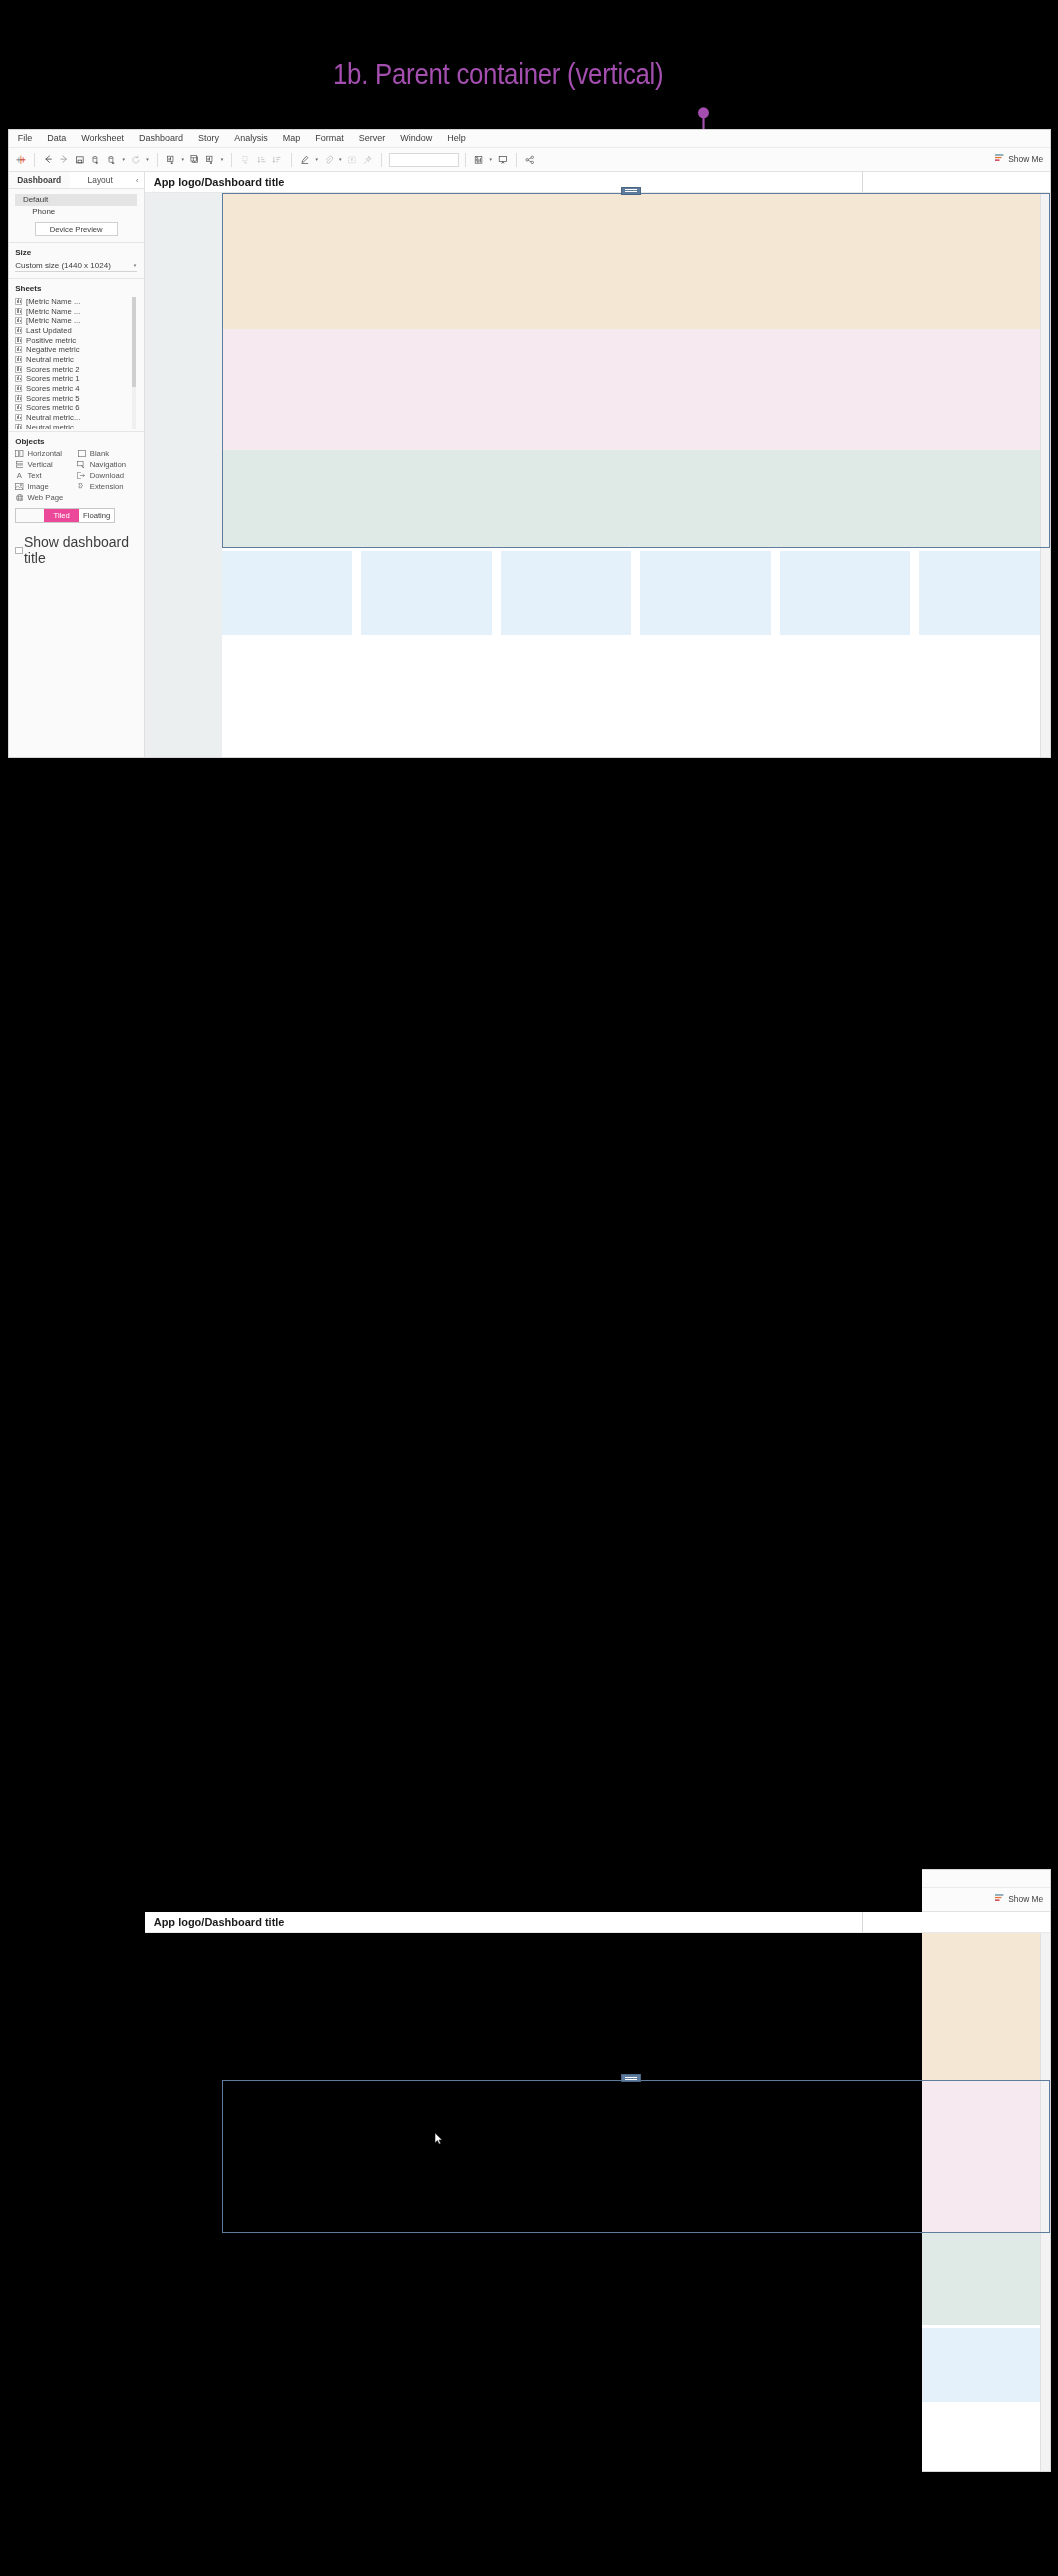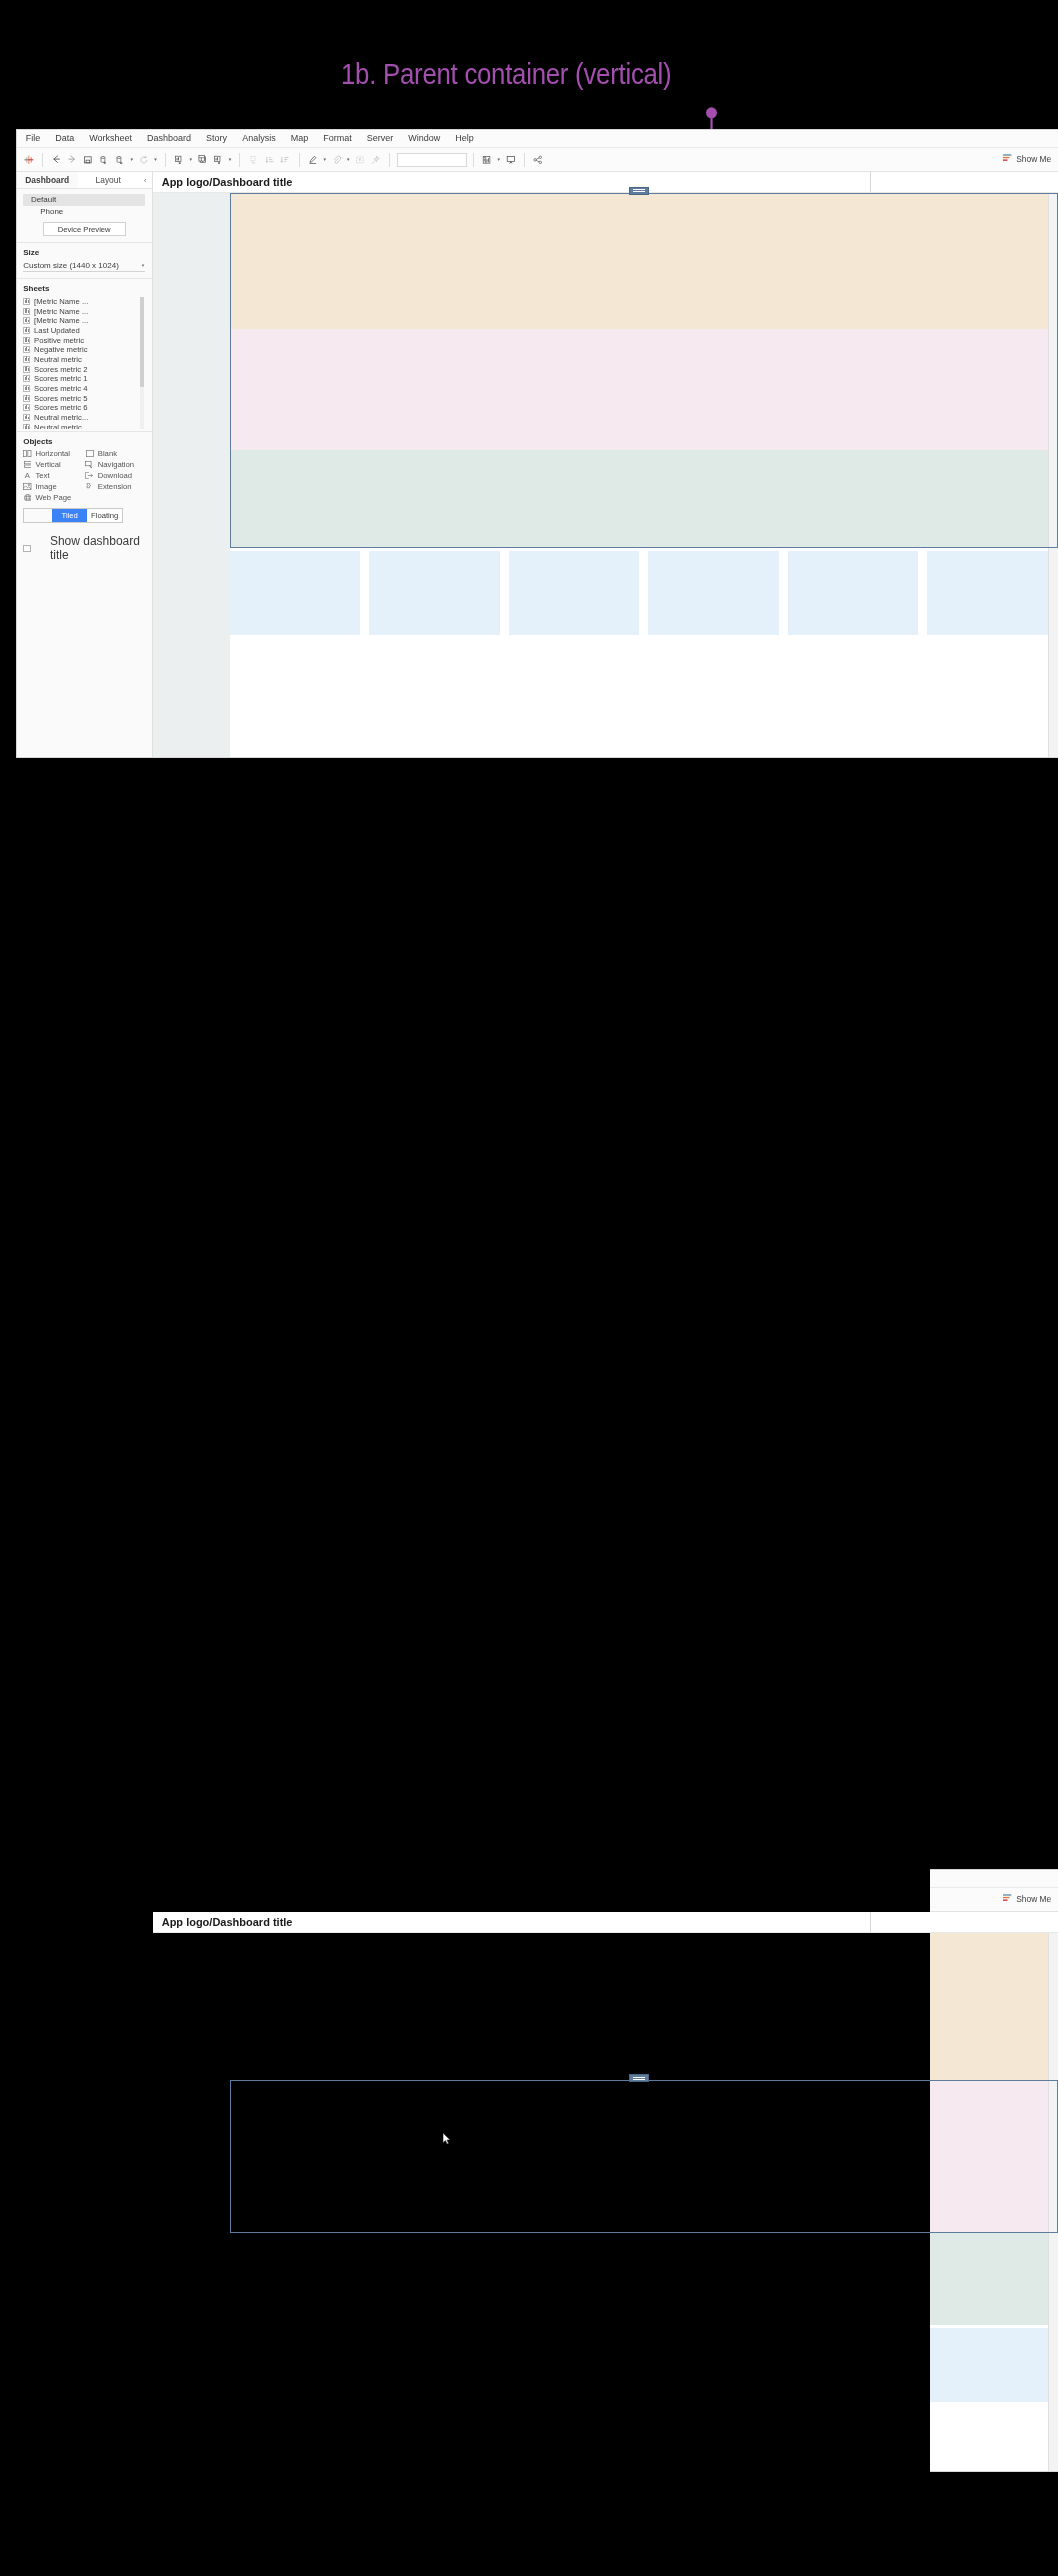--- a/index.html
+++ b/index.html
@@ -5,21 +5,21 @@
   * { box-sizing: border-box; margin: 0; padding: 0; }
   html, body {
     width: 1058px; height: 2576px;
     background: #000000;
     font-family: "Liberation Sans", sans-serif;
     overflow: hidden;
   }
   .page { position: relative; width: 1058px; height: 2576px; background:#000; }
 
   
-  .section { position: absolute; left: 8px; width: 922px; background: #000; }
+  .section { position: absolute; left: 0; width: 922px; background: #000; }
   #section-1 { top: 0;    height: 849px; }
   #section-2 { top: 875px; height: 858px; }
   #section-3 { top: 1759px; height: 817px; }
 
   
   .annot-title {
     position: absolute;
     color: #a44fb0;
     font-size: 30px;
     font-weight: 400;
@@ -176,23 +176,23 @@
   .obj-ico { width: 8.4px; height: 8.4px; flex:0 0 8.4px; display:flex; align-items:center; justify-content:center; color:#6d6d6d; }
   .obj-ico svg { display:block; }
 
   .tile-float {
     display:flex; margin-top: 5.8px; border: 0.6px solid #c9c9c9; width: 100px;
   }
   .tf-btn {
     flex:1; height: 13.6px; line-height: 13.6px; text-align:center;
     font-size: 7.7px; color:#3c3c3c; background:#fff;
   }
-  .tf-btn.active { background:#3b82f6; color:#ffffff;margin-left:28px; }
-
-  .sb-check { display:flex; align-items:center; gap: 19px; padding: 5.2px 6.5px; font-size:12px; color:#3c3c3c; }
+  .tf-btn.active { background:#ec4899; color:#ffffff;margin-left:28px; }
+
+  .sb-check { display:flex; align-items:center; gap: 1px; padding: 5.2px 6.5px; font-size:14px; color:#3c3c3c; }
   .chkbox { width: 7.7px; height:7.7px; border: 0.6px solid #b4b4b4; background:#fff; flex:0 0 7.7px; }
 
   
   .canvas-area { flex: 1; position: relative; background: #ffffff; overflow: hidden; }
   .dash-title {
     height: 21px; display:flex; align-items:center; padding-left: 9px;
     font-size: 11px; font-weight: bold; color: #1a1a1a;
     background: #ffffff; border-bottom: 0.6px solid #e8e8e8;
     position: relative; z-index: 2;
   }

